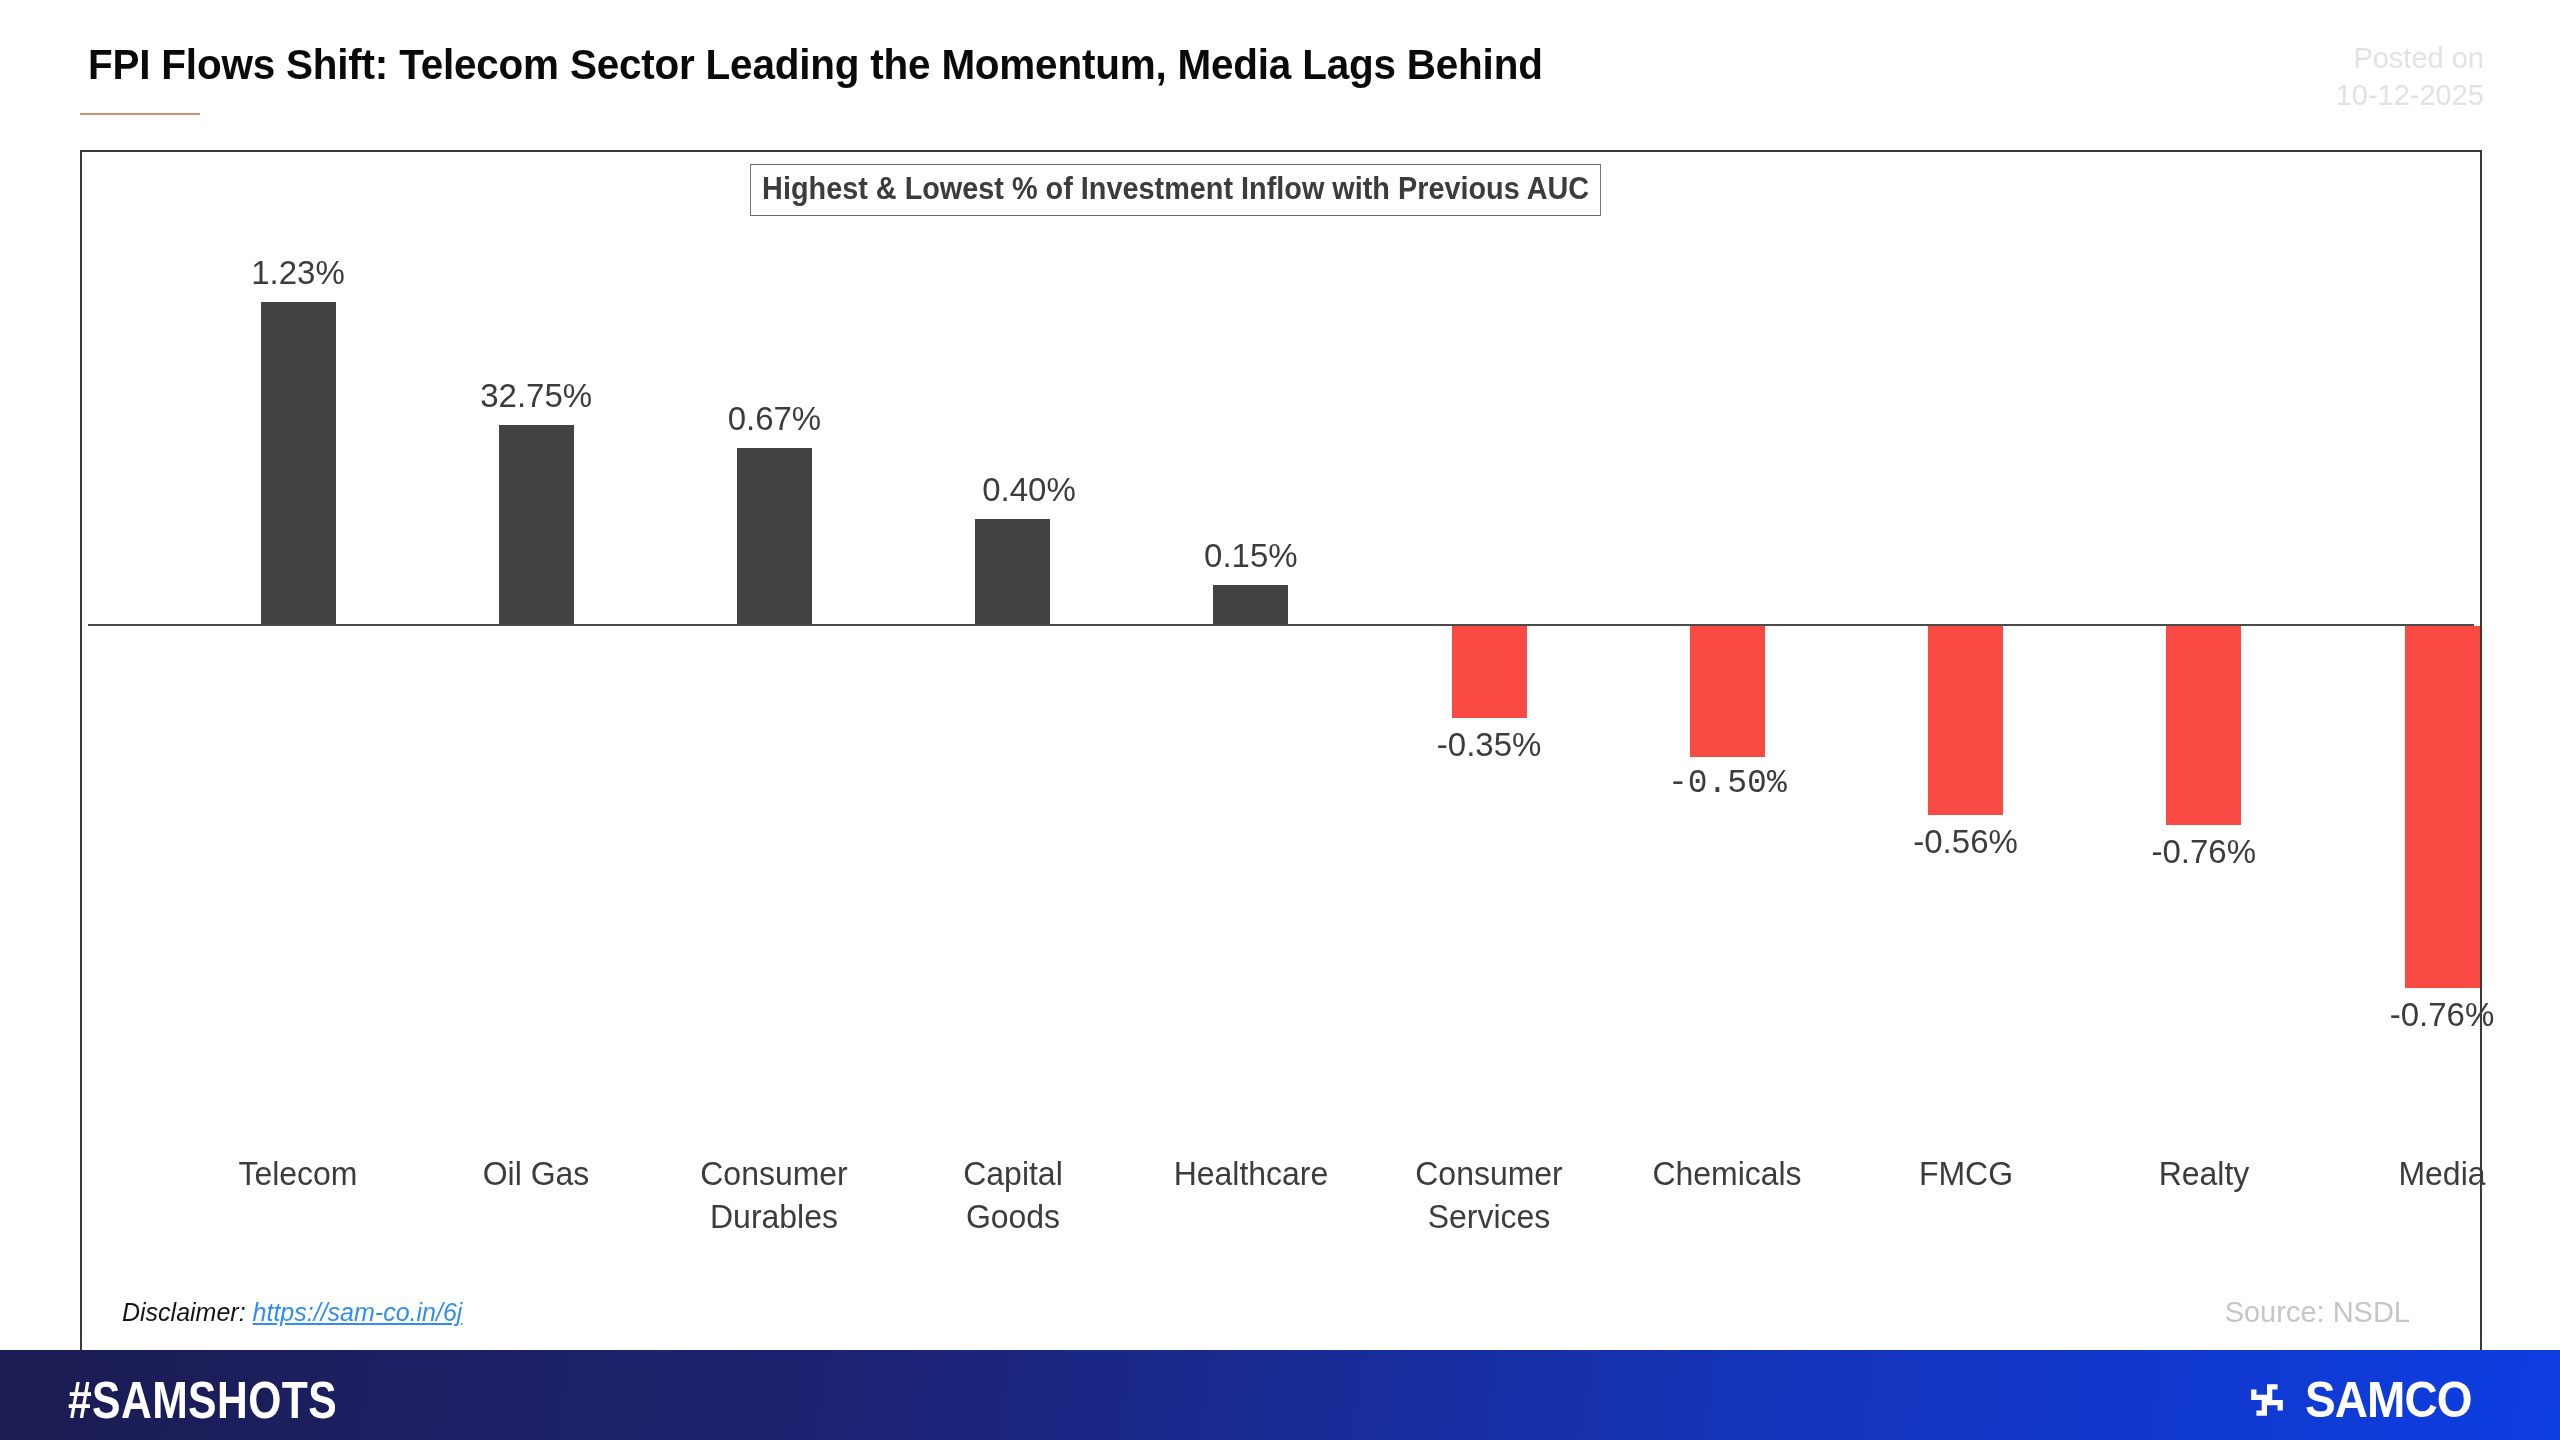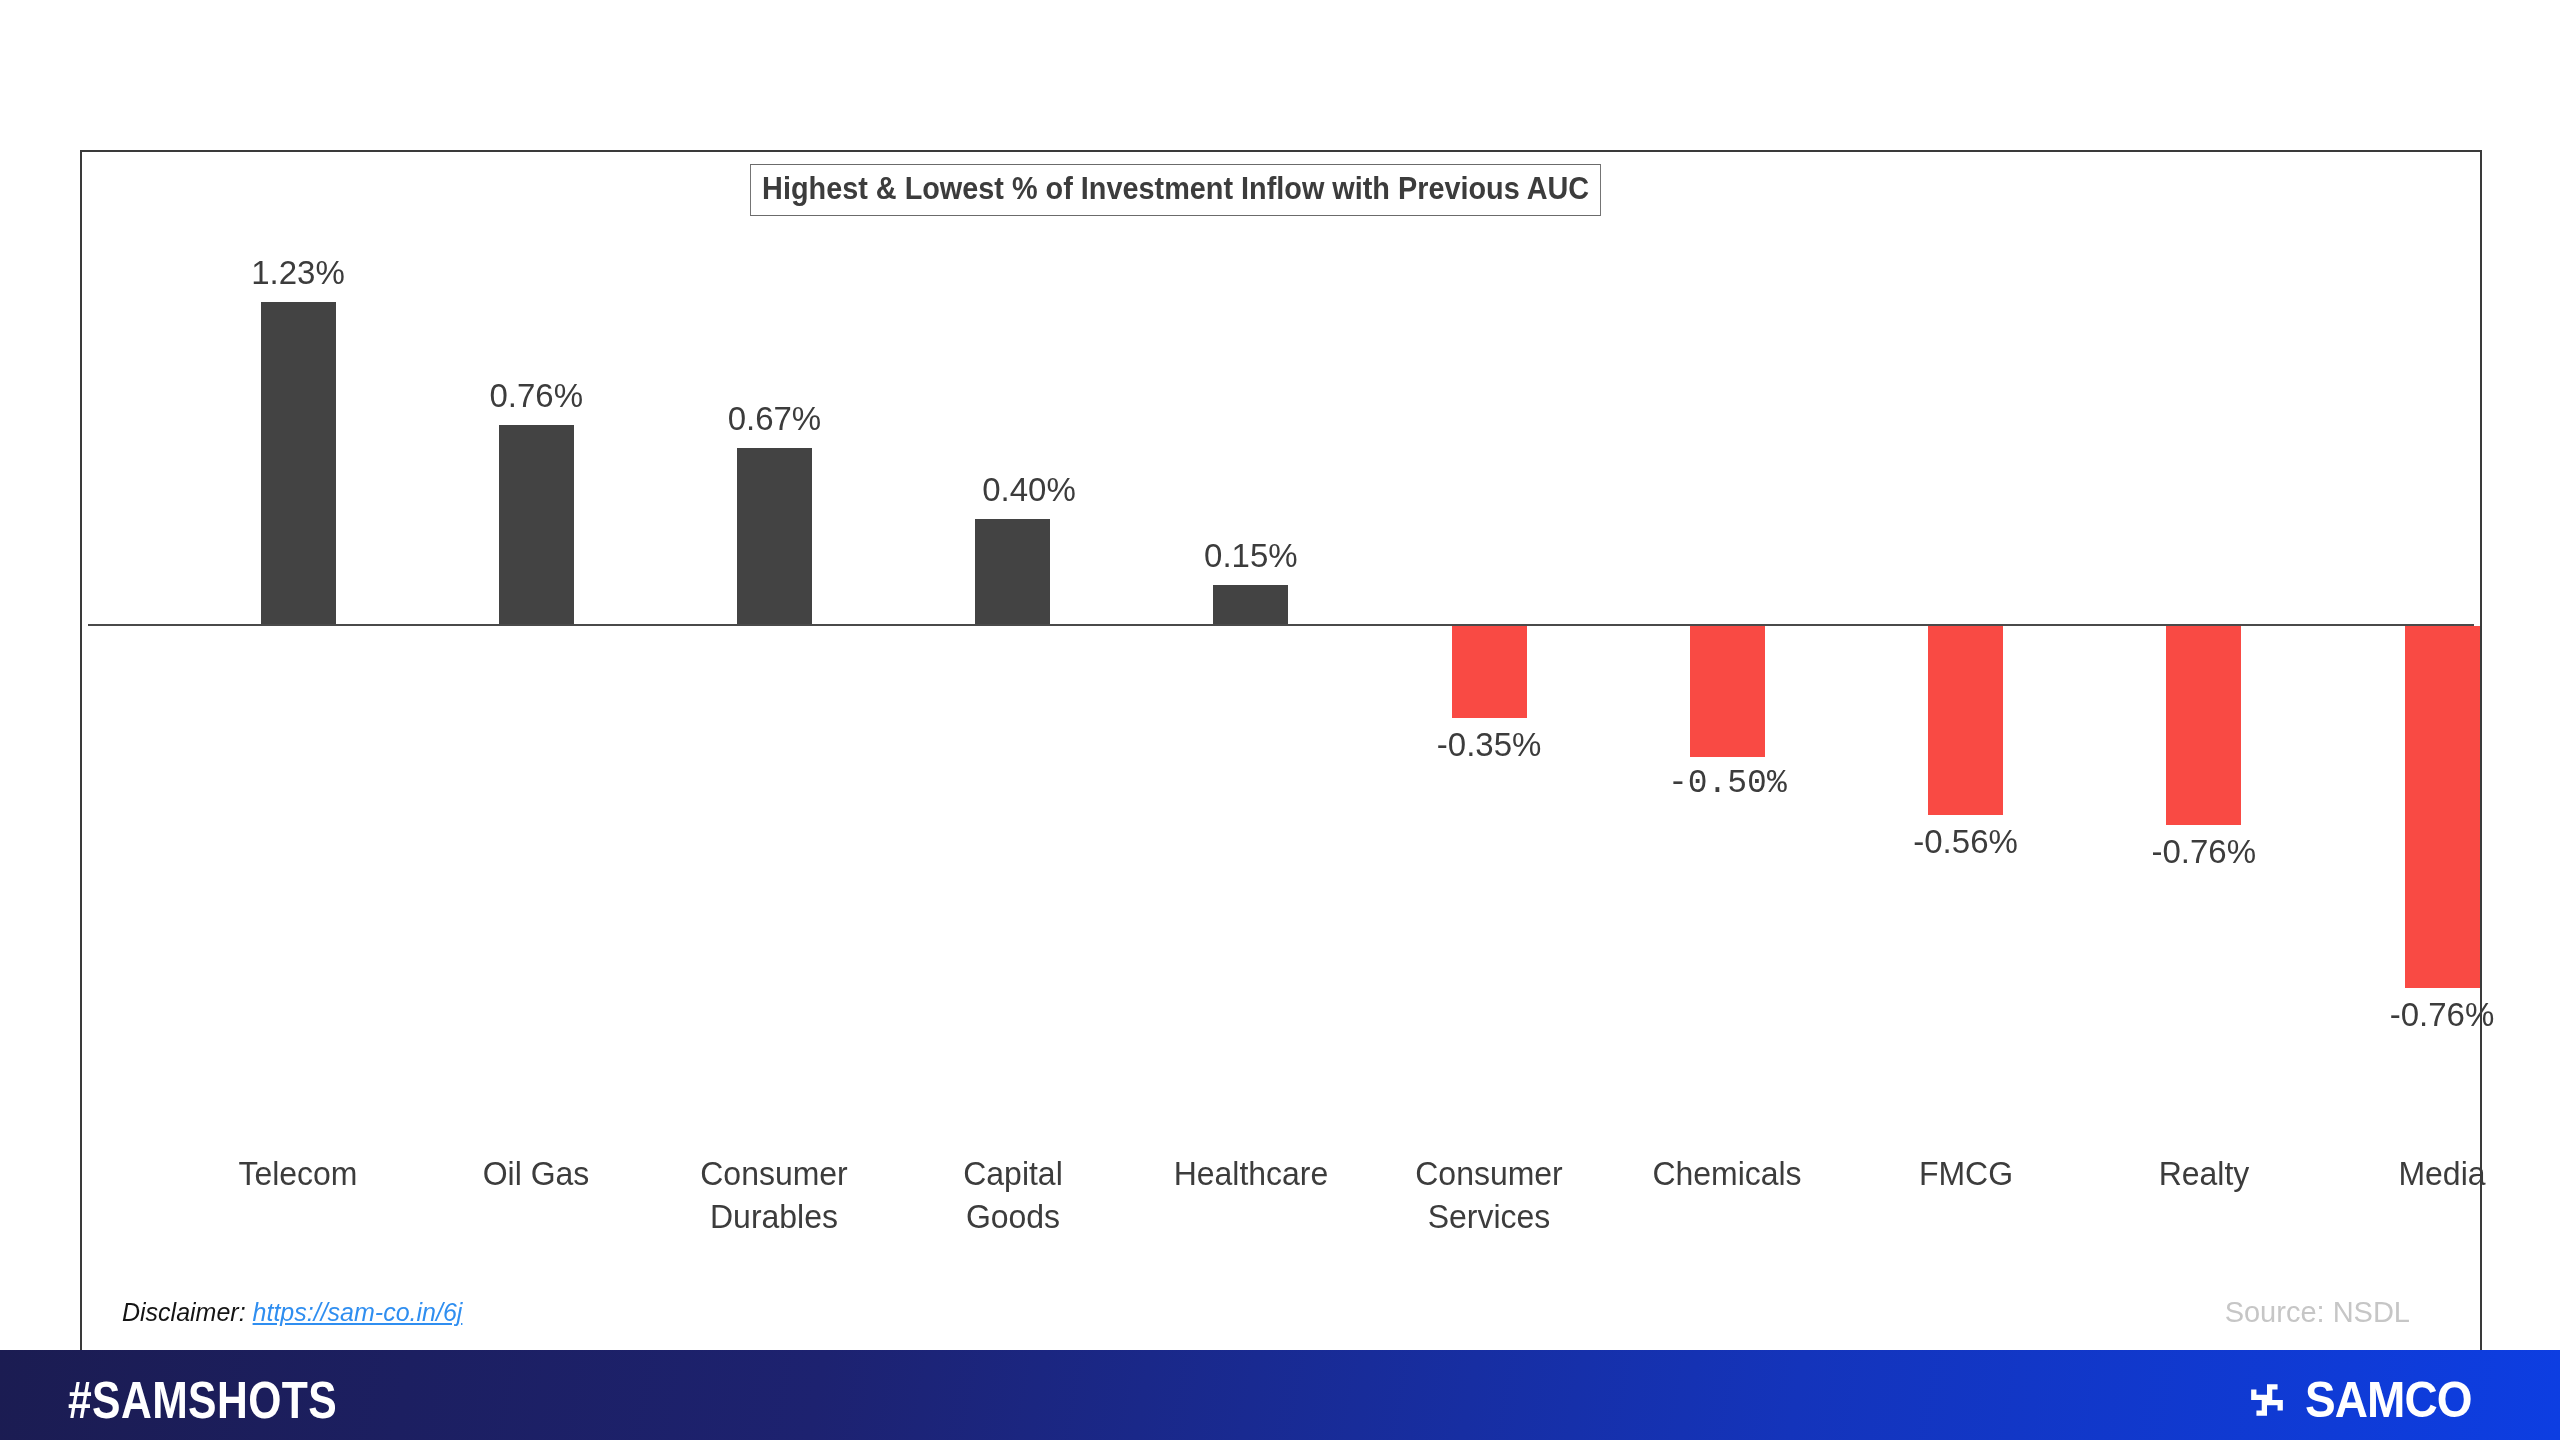--- a/index.html
+++ b/index.html
@@ -135,31 +135,39 @@
     letter-spacing:-1px;
     font-family:"Liberation Sans", sans-serif;
     transform:scaleX(0.92); transform-origin:left center;
   }
 </style>
 </head>
 <body>
 
 <div id="page">
 
+  <div id="header">
+    <div id="page-title">FPI Flows Shift: Telecom Sector Leading the Momentum, Media Lags Behind</div>
+    <div id="title-accent"></div>
+    <div id="posted-block">
+      <div>Posted on</div>
+      <div>10-12-2025</div>
+    </div>
+  </div>
 
   <div id="chart-frame">
     <div id="chart-subtitle">Highest &amp; Lowest % of Investment Inflow with Previous AUC</div>
 
     <div id="plot">
       <div id="zero-line" style="top: 472px;"></div>
       <div id="bars-layer">
           <div class="bar pos" style="left: 178.5px; width: 75px; height: 322.26px; top: 149.74px;"></div>
           <div class="bar-label" style="left: 116px; top: 101.74px;">1.23%</div>
           <div class="bar pos" style="left: 416.722px; width: 75px; height: 199.12px; top: 272.88px;"></div>
-          <div class="bar-label" style="left: 354.222px; top: 224.88px;">0.76%</div>
+          <div class="bar-label" style="left: 354.222px; top: 224.88px;">32.75%</div>
           <div class="bar pos" style="left: 654.944px; width: 75px; height: 175.54px; top: 296.46px;"></div>
           <div class="bar-label" style="left: 592.444px; top: 248.46px;">0.67%</div>
           <div class="bar pos" style="left: 893.167px; width: 75px; height: 104.8px; top: 367.2px;"></div>
           <div class="bar-label" style="left: 847px; top: 319.2px;">0.40%</div>
           <div class="bar pos" style="left: 1131.39px; width: 75px; height: 39.3px; top: 432.7px;"></div>
           <div class="bar-label" style="left: 1068.89px; top: 384.7px;">0.15%</div>
           <div class="bar neg" style="left: 1369.61px; width: 75px; height: 91.7px; top: 474px;"></div>
           <div class="bar-label" style="left: 1307.11px; top: 573.7px;">-0.35%</div>
           <div class="bar neg" style="left: 1607.83px; width: 75px; height: 131px; top: 474px;"></div>
           <div class="bar-label" style="left: 1545.33px; top: 613px; font-family: Liberation Mono, monospace;">-0.50%</div>

